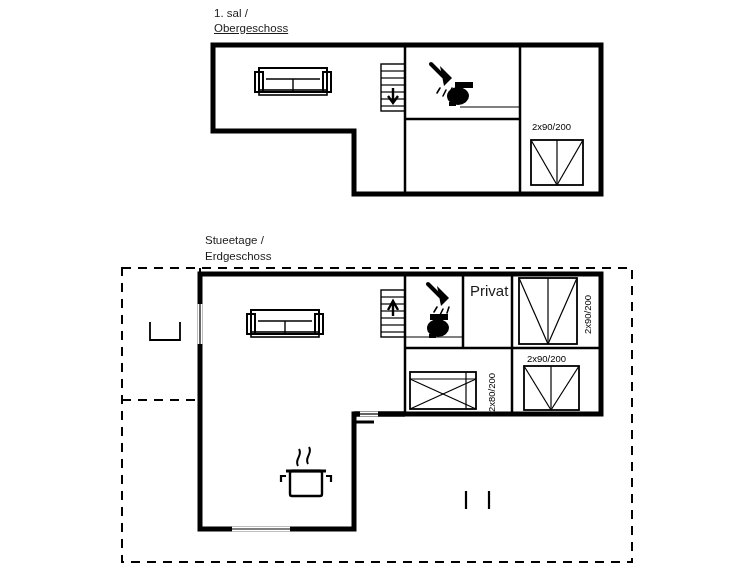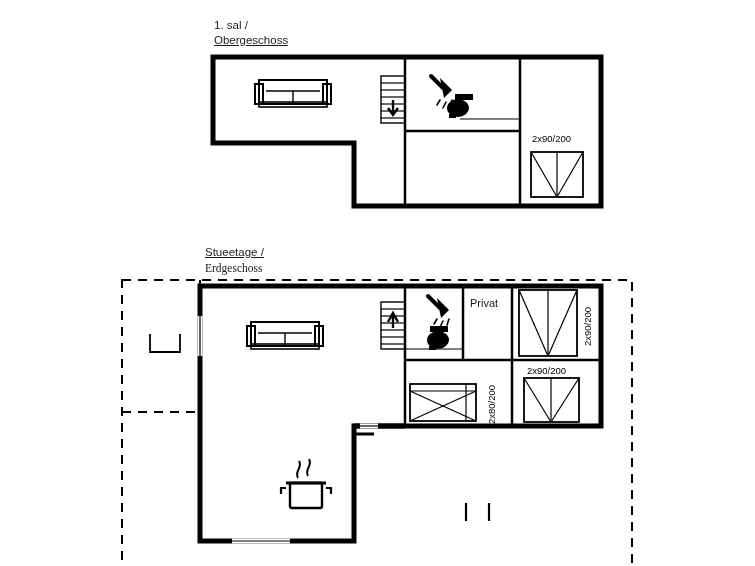--- a/index.html
+++ b/index.html
@@ -4,21 +4,21 @@
 <style>
   html, body { margin:0; padding:0; }
   body {
     width:755px; height:566px;
     background:#ffffff;
     font-family:"Liberation Sans", sans-serif;
     color:#000000;
     position:relative;
     overflow:hidden;
   }
-  .stage { position:absolute; left:0; top:16px; width:755px; height:496px; }
+  .stage { position:absolute; left:0; top:4px; width:755px; height:496px; }
   .label {
     position:absolute;
     font-size:11.5px;
     line-height:14px;
     color:#1a1a1a;
     white-space:pre;
   }
   .tiny {
     position:absolute;
     font-size:9px;
@@ -33,26 +33,26 @@
   svg { position:absolute; left:0; top:0; }
 </style>
 </head>
 <body>
 
 <div class="stage">
 
   <div class="label" style="left:214px; top:2px;">1. sal /</div>
   <div class="label" style="left:214px; top:17px;text-decoration:underline;">Obergeschoss</div>
 
-  <div class="label" style="left:205px; top:229px;text-decoration:underline;">Stueetage /</div>
-  <div class="label" style="left:205px; top:245px;font-family:Liberation Serif, serif;">Erdgeschoss</div>
+  <div class="label" style="left:205px; top:229px;">Stueetage /</div>
+  <div class="label" style="left:205px; top:245px;">Erdgeschoss</div>
 
   <div class="tiny" style="left:532px; top:118px; font-size:9.5px;">2x90/200</div>
 
-  <div class="label" style="left:470px; top:280px; font-size:11px;">Privat</div>
+  <div class="label" style="left:470px; top:280px; font-size:15px;">Privat</div>
 
   <div class="tiny rot" style="left:583px; top:330px; font-size:9.5px;">2x90/200</div>
 
   <div class="tiny" style="left:527px; top:350px; font-size:9.5px;">2x90/200</div>
 
   <div class="tiny rot" style="left:487px; top:408px; font-size:9.5px;">2x80/200</div>
 
   <svg width="755" height="566" viewBox="0 0 755 566">
 
     <g>

